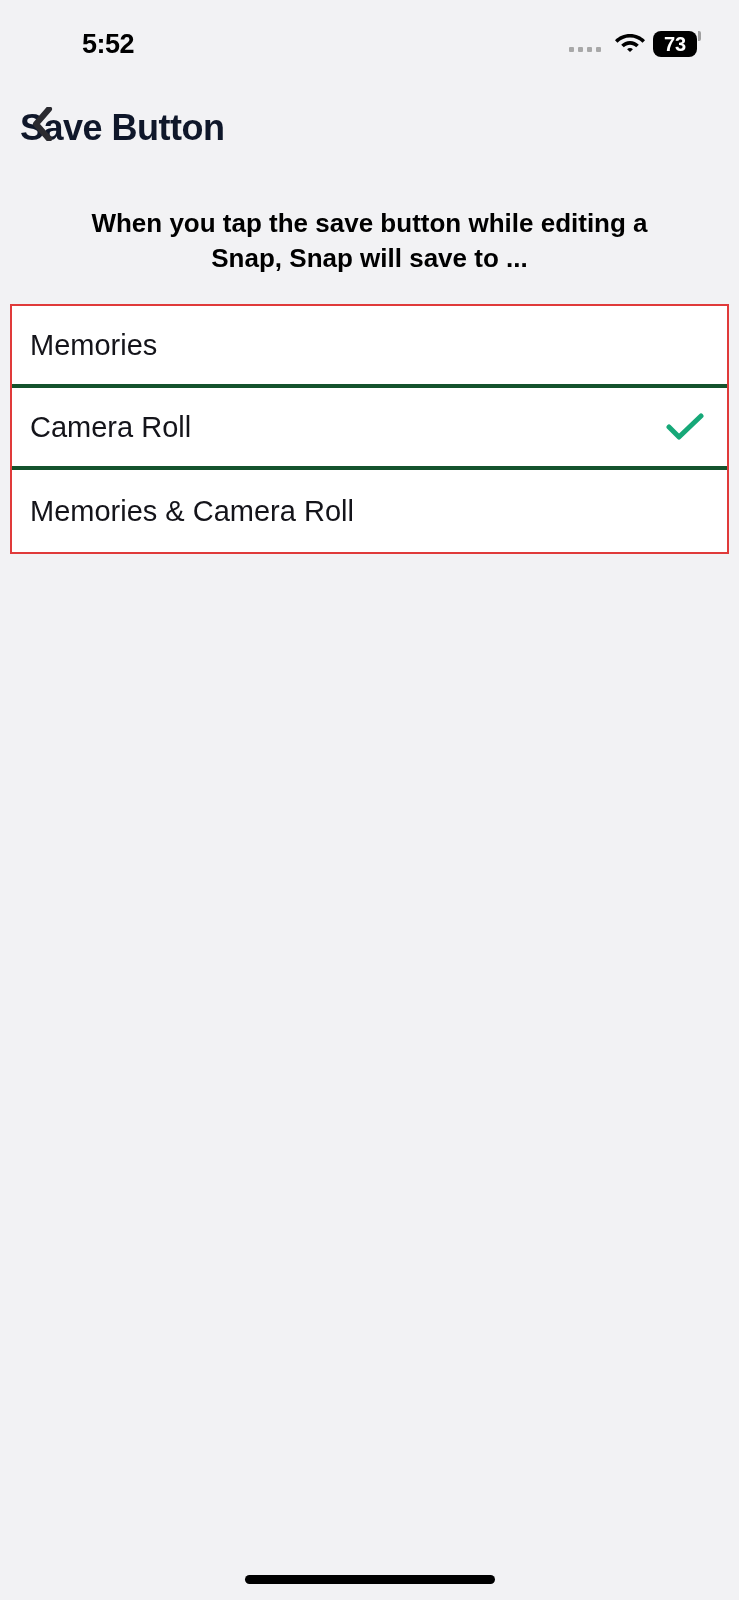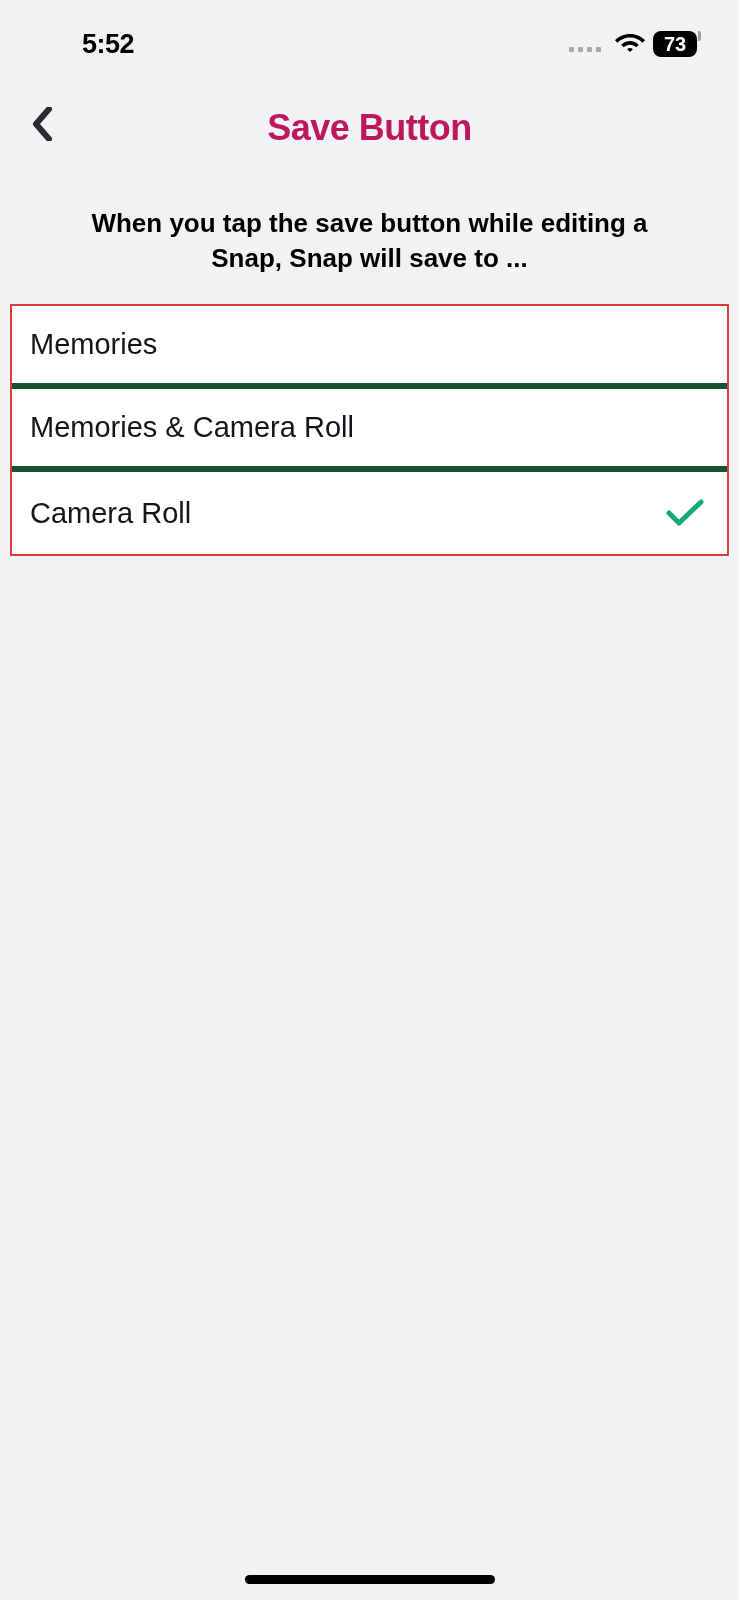--- a/index.html
+++ b/index.html
@@ -88,45 +88,44 @@
       align-items: center;
       justify-content: center;
       cursor: pointer;
     }
     .back-btn svg {
       width: 22px;
       height: 34px;
     }
     .page-title {
       flex: 1;
-      text-align: center;
       font-size: 36px;
       font-weight: 800;
-      color: #be185d;
+      color: #0f172a;
       letter-spacing: -0.5px;
     }
     .description {
       text-align: center;
       padding: 32px 60px 28px 60px;
       font-size: 26px;
       color: #000000;
       line-height: 1.35;
       font-weight: 700;
     }
     .options-list {
       background: #fff;
       border: 2px solid #e03a3a;
       margin: 0 10px;
     }
     .option-row {
       display: flex;
       align-items: center;
       justify-content: space-between;
       padding: 22px 22px 22px 18px;
-      border-bottom: 6px solid #14532d;
+      border-bottom: 4px solid #14532d;
       cursor: pointer;
       min-height: 82px;
     }
     .option-row:last-child {
       border-bottom: none;
     }
     .option-label {
       font-size: 29px;
       color: #14141a;
       font-weight: 400;
@@ -188,25 +187,25 @@
   <div class="page-title">Save Button</div>
 </div>
 
 <div class="description">When you tap the save button while editing a Snap, Snap will save to ...</div>
 
 <div class="options-list">
   <div class="option-row">
     <div class="option-label">Memories</div>
   </div>
   <div class="option-row">
-    <div class="option-label">Memories &amp; Camera Roll</div>
-  </div>
-  <div class="option-row">
     <div class="option-label">Camera Roll</div>
     <div class="checkmark">
       <svg viewBox="0 0 38 28">
         <path d="M3 14 L13 24 L35 3" stroke="#16a878" stroke-width="5" fill="none" stroke-linecap="round" stroke-linejoin="round"></path>
       </svg>
     </div>
   </div>
+  <div class="option-row">
+    <div class="option-label">Memories &amp; Camera Roll</div>
+  </div>
 </div>
 
 <div class="home-indicator"></div>
 
 </body></html>

